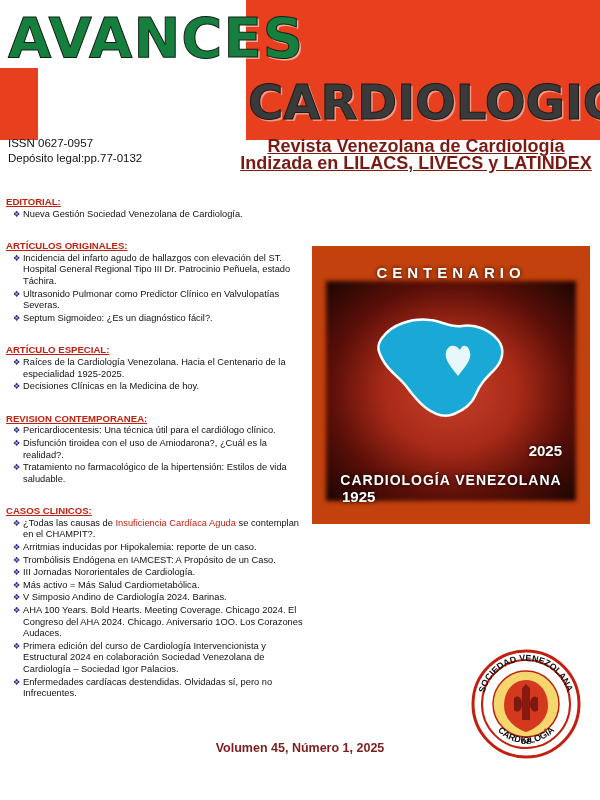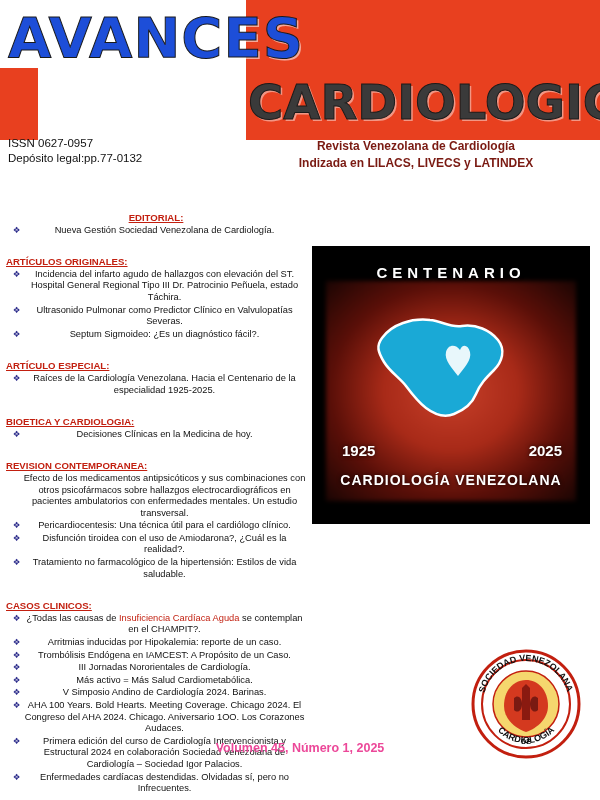--- a/index.html
+++ b/index.html
@@ -22,21 +22,21 @@
   }
   .red-block-mid{
     position:absolute;left:246px;top:68px;width:354px;height:72px;background:#e8401f;
   }
   .title-avances{
     position:absolute;left:8px;top:10px;
     font-family:"DejaVu Sans", sans-serif;
     font-weight:bold;
     font-size:56px;
     letter-spacing:1px;
-    color:#1d4ed8;
+    color:#15803d;
     -webkit-text-stroke:1px #1a1a1a;
     text-shadow:2px 2px 0 rgba(255,255,255,0.55);
     line-height:1;
   }
   .title-cardio{
     position:absolute;left:248px;top:78px;
     font-family:"DejaVu Sans", sans-serif;
     font-weight:bold;
     font-size:48px;
     letter-spacing:0px;
@@ -47,22 +47,23 @@
   }
   .issn-block{
     position:absolute;left:8px;top:136px;
     font-size:11.5px;line-height:15px;color:#111;
   }
   .subtitle-block{
     position:absolute;left:240px;top:138px;width:352px;
     text-align:center;
     font-weight:bold;
     color:#7a1a12;
-    font-size:12px;
+    font-size:18px;
     line-height:17px;
+    text-decoration:underline;
   }
 
   
   .content{
     position:absolute;left:0;top:196px;width:600px;height:604px;
   }
   .toc{
     position:absolute;left:6px;top:0;width:300px;
     font-size:9.3px;
     line-height:11.6px;
@@ -70,42 +71,42 @@
   }
   .sect-head{
     color:#c21f0f;
     font-weight:bold;
     text-decoration:underline;
     font-size:9.6px;
     margin-top:20px;
     margin-bottom:1px;
     display:block;
   }
-  .sect-head:first-child{margin-top:16px;text-align:center;}
+  .sect-head:first-child{margin-top:0;}
   .item{
     display:flex;
     align-items:flex-start;
     margin:0 0 1px 0;
   }
   .bullet{
     color:#2a2a8a;
     font-size:8.6px;
     line-height:11.6px;
     width:13px;
     flex:0 0 13px;
     text-align:center;
     padding-left:4px;
   }
-  .item-text{flex:1;text-align:center;}
+  .item-text{flex:1;}
   .hl{color:#c21f0f;}
 
   
   .cover-art{
     position:absolute;left:312px;top:50px;width:278px;height:278px;
-    background:#000000;
+    background:#c2410c;
     overflow:hidden;
   }
   .art-inner{position:absolute;inset:0;}
   .art-glow{
     position:absolute;left:50%;top:52%;
     width:250px;height:220px;
     transform:translate(-50%,-50%);
     background:radial-gradient(ellipse at 50% 50%, #c8402a 0%, #a82a18 38%, #5a0f08 68%, #1a0503 100%);
     filter:blur(2px);
   }
@@ -117,36 +118,36 @@
     letter-spacing:5px;
     font-weight:bold;
     z-index:4;
     text-shadow:0 0 4px rgba(0,0,0,.8);
   }
   .art-year-l,.art-year-r{
     position:absolute;top:196px;
     color:#ffffff;font-weight:bold;font-size:15px;z-index:4;
     text-shadow:0 0 4px rgba(0,0,0,.8);
   }
-  .art-year-l{left:30px;}
+  .art-year-l{left:30px;margin-top:46px;}
   .art-year-r{right:28px;}
   .art-foot{
     position:absolute;left:0;top:226px;width:100%;
     text-align:center;color:#ffffff;font-weight:bold;font-size:14px;
     letter-spacing:1px;z-index:4;
     text-shadow:0 0 4px rgba(0,0,0,.8);
   }
   .vzla{
     position:absolute;left:56px;top:52px;width:150px;height:140px;z-index:3;
   }
 
   
   .volumen{
     position:absolute;left:150px;top:545px;width:300px;
-    text-align:center;font-weight:bold;font-size:12.5px;color:#ec4899;
+    text-align:center;font-weight:bold;font-size:12.5px;color:#7f1d1d;
   }
 
   
   .seal{
     position:absolute;left:470px;top:452px;width:112px;height:112px;
   }
   .seal svg{display:block;}
 </style>
 </head>
 <body>
@@ -189,30 +190,25 @@
       </div>
       <div class="item">
         <span class="bullet">❖</span>
         <span class="item-text">Septum Sigmoideo: ¿Es un diagnóstico fácil?.</span>
       </div>
       <span class="sect-head">ARTÍCULO ESPECIAL:</span>
       <div class="item">
         <span class="bullet">❖</span>
         <span class="item-text">Raíces de la Cardiología Venezolana.  Hacia el Centenario de la especialidad 1925-2025.</span>
       </div>
-      <span class="sect-head">BIOETICA Y CARDIOLOGIA:</span>
       <div class="item">
         <span class="bullet">❖</span>
         <span class="item-text">Decisiones Clínicas en la Medicina de hoy.</span>
       </div>
       <span class="sect-head">REVISION CONTEMPORANEA:</span>
-      <div class="item">
-        <span class="bullet"></span>
-        <span class="item-text">Efecto de los medicamentos antipsicóticos y sus combinaciones con otros psicofármacos sobre hallazgos electrocardiográficos en pacientes ambulatorios con enfermedades mentales. Un estudio transversal.</span>
-      </div>
       <div class="item">
         <span class="bullet">❖</span>
         <span class="item-text">Pericardiocentesis: Una técnica útil para el cardiólogo clínico.</span>
       </div>
       <div class="item">
         <span class="bullet">❖</span>
         <span class="item-text">Disfunción tiroidea con el uso de Amiodarona?, ¿Cuál es la realidad?.</span>
       </div>
       <div class="item">
         <span class="bullet">❖</span>

